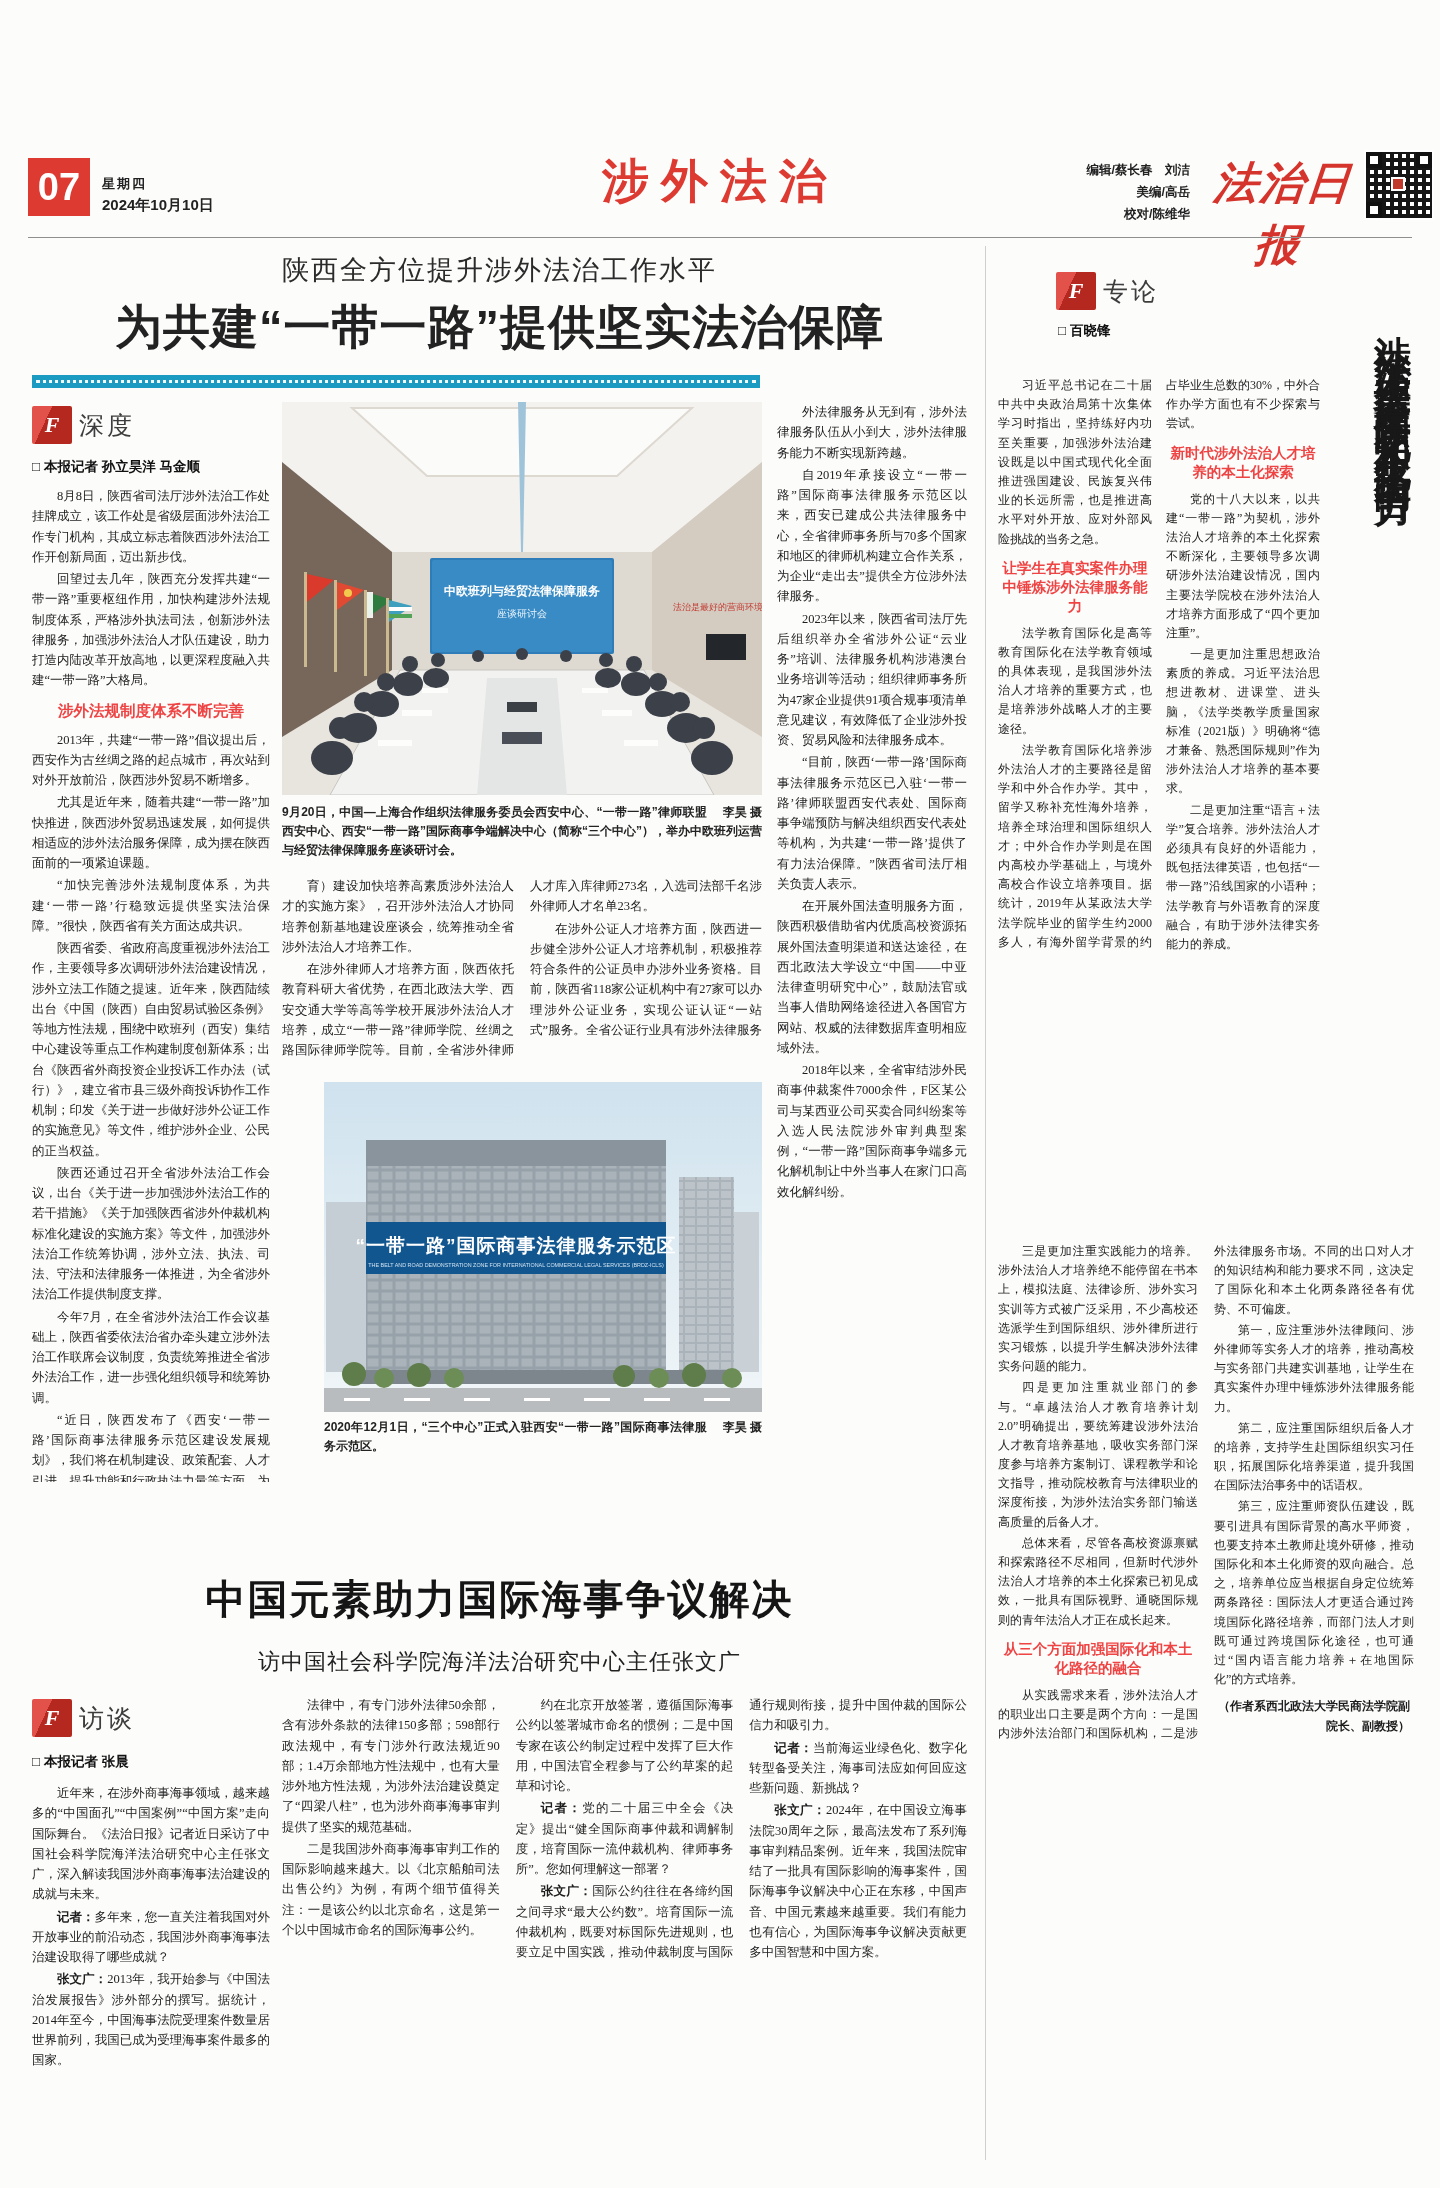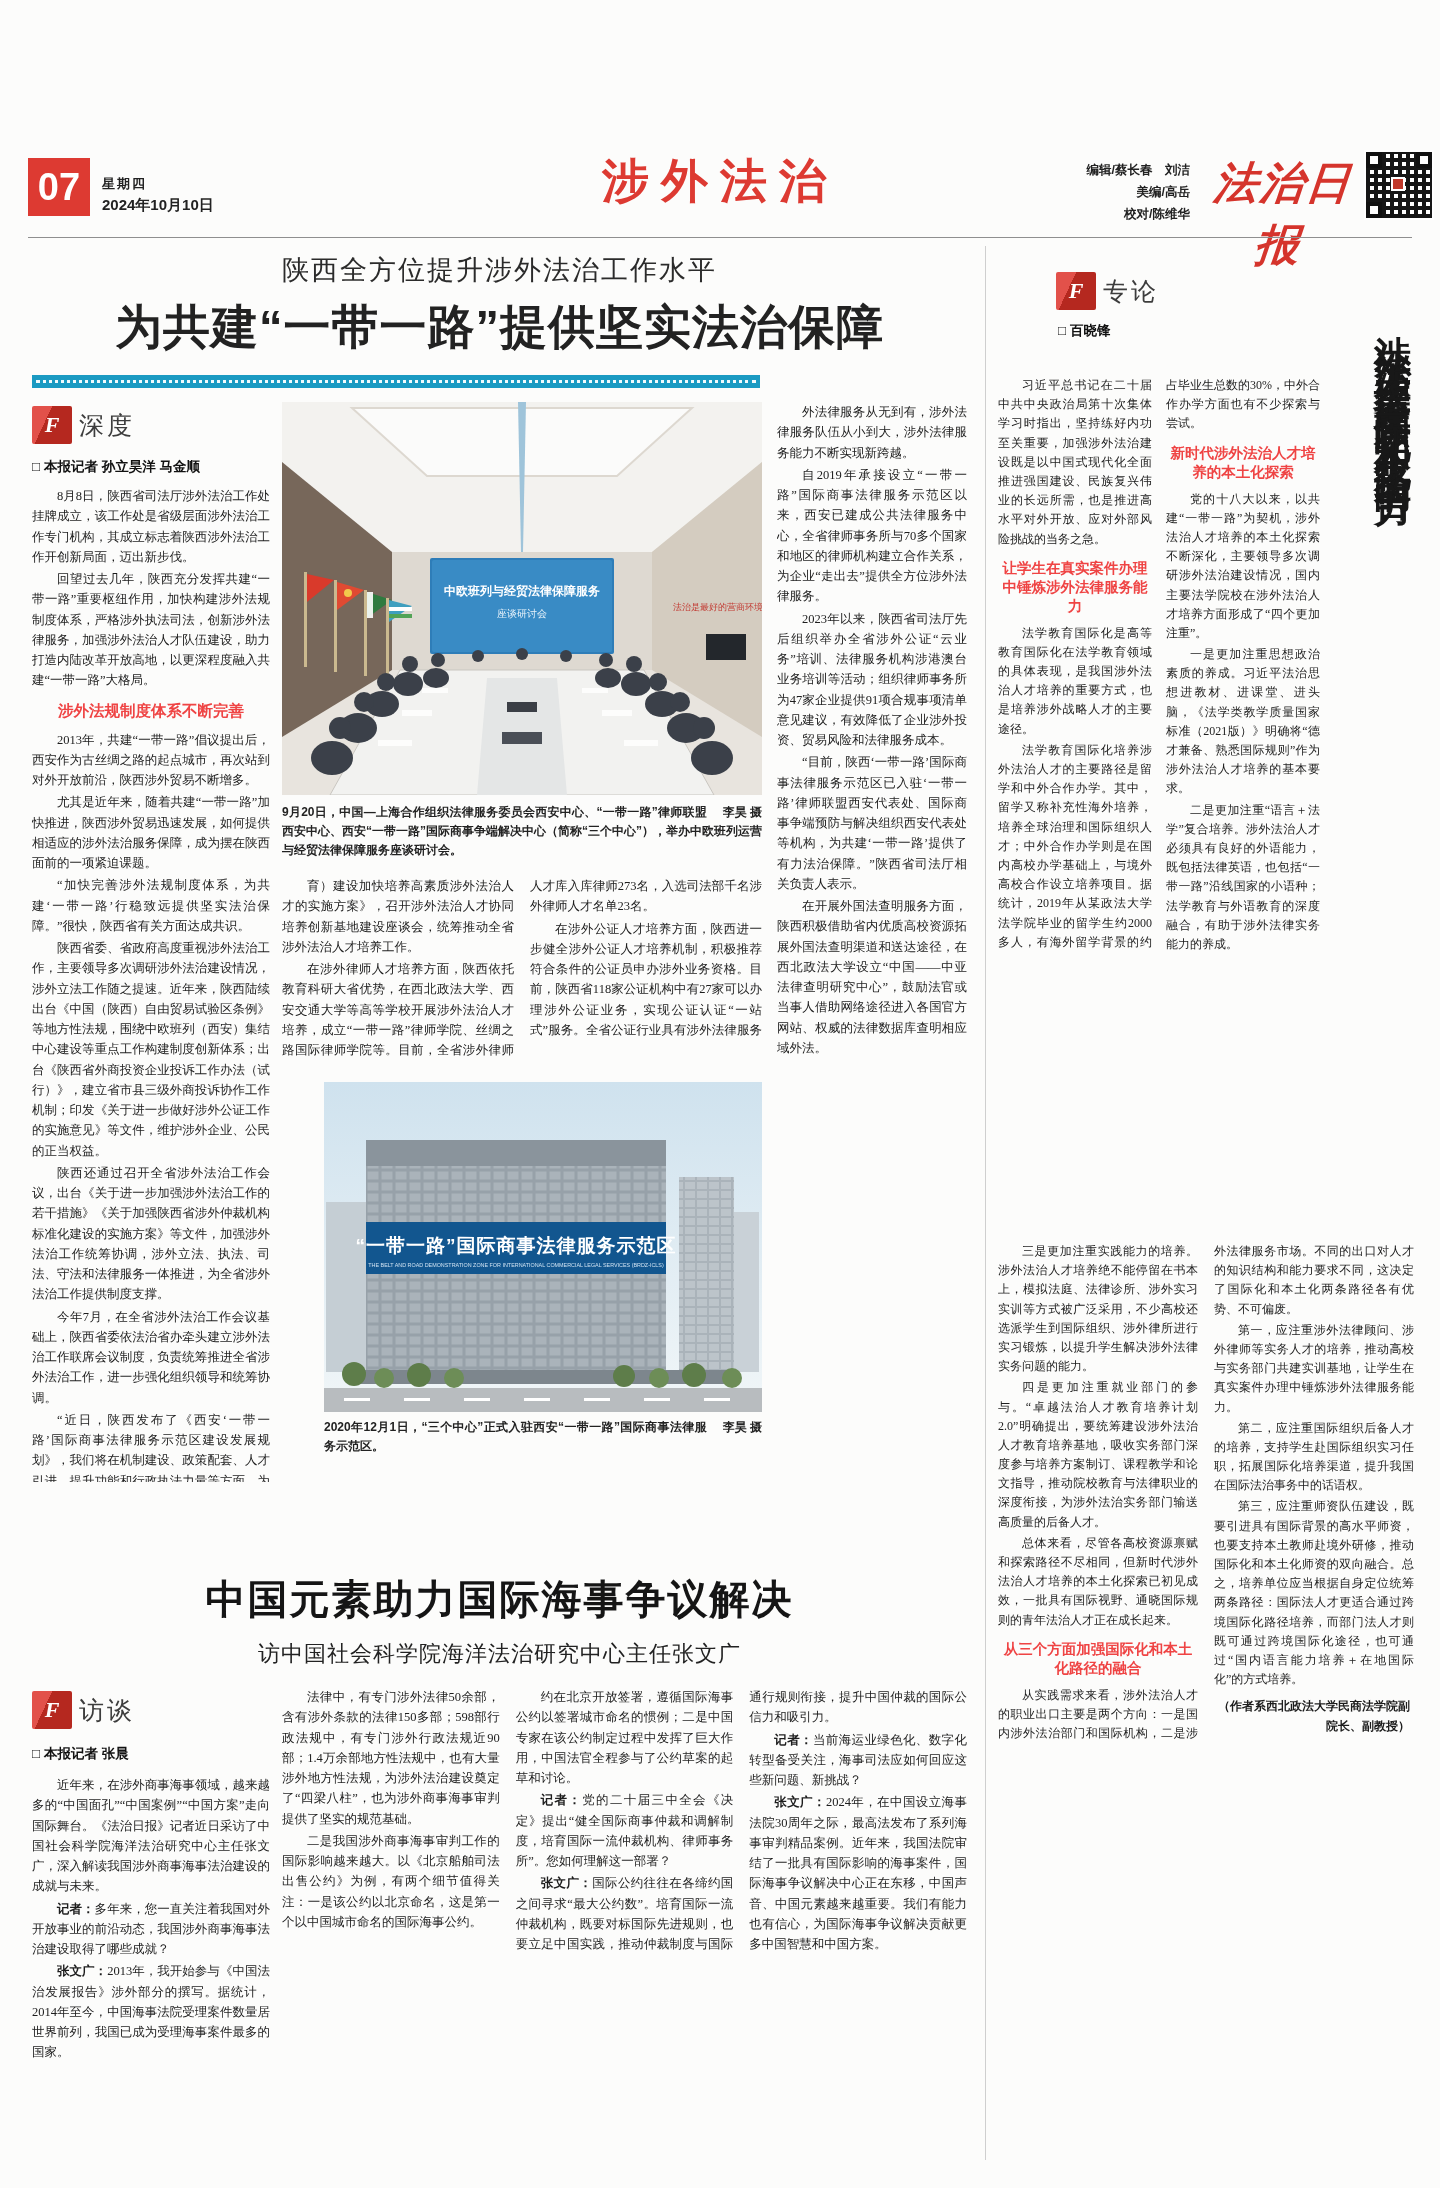--- a/index.html
+++ b/index.html
@@ -70,21 +70,21 @@
     column-count:2;column-gap:14px;}
   .op-lower{position:absolute;left:12px;top:996px;width:416px;height:880px;overflow:hidden;
     column-count:2;column-gap:16px;}
   .op-upper .para,.op-lower .para{font-size:12px;line-height:1.6;}
   .op-upper .subhead,.op-lower .subhead{font-size:14.5px;}
   .author-footer{text-indent:0;text-align:right;font-weight:bold;padding-right:4px;margin-top:8px;}
 
   
   #interview{position:absolute;left:32px;top:1540px;width:935px;height:620px;}
   .iv-headline{text-align:center;font-size:40px;font-weight:bold;letter-spacing:2px;margin-top:32px;color:#151515;}
-  .iv-subtitle{text-align:center;font-size:22px;margin-top:12px;color:#222;letter-spacing:1px;}
+  .iv-subtitle{text-align:center;font-size:22px;margin-top:20px;color:#222;letter-spacing:1px;}
   .iv-body{position:relative;margin-top:18px;height:470px;}
   .iv-left{position:absolute;left:0;top:0;width:238px;height:470px;overflow:hidden;}
   .iv-left .byline{margin:16px 0 12px;}
   .iv-cols{position:absolute;left:250px;top:0;width:685px;height:470px;overflow:hidden;
     column-count:3;column-gap:16px;}
 
   svg text{font-family:"Liberation Sans",sans-serif;}
 </style>
 </head>
 <body>
@@ -276,20 +276,21 @@
         <span class="credit">李昊 摄</span>
         <span>2020年12月1日，“三个中心”正式入驻西安“一带一路”国际商事法律服务示范区。</span>
       </p>
 
       <div class="col col-right">
           <p class="para">外法律服务从无到有，涉外法律服务队伍从小到大，涉外法律服务能力不断实现新跨越。</p>
           <p class="para">自2019年承接设立“一带一路”国际商事法律服务示范区以来，西安已建成公共法律服务中心，全省律师事务所与70多个国家和地区的律师机构建立合作关系，为企业“走出去”提供全方位涉外法律服务。</p>
           <p class="para">2023年以来，陕西省司法厅先后组织举办全省涉外公证“云业务”培训、法律服务机构涉港澳台业务培训等活动；组织律师事务所为47家企业提供91项合规事项清单意见建议，有效降低了企业涉外投资、贸易风险和法律服务成本。</p>
           <p class="para">“目前，陕西‘一带一路’国际商事法律服务示范区已入驻‘一带一路’律师联盟西安代表处、国际商事争端预防与解决组织西安代表处等机构，为共建‘一带一路’提供了有力法治保障。”陕西省司法厅相关负责人表示。</p>
           <p class="para">在开展外国法查明服务方面，陕西积极借助省内优质高校资源拓展外国法查明渠道和送达途径，在西北政法大学设立“中国——中亚法律查明研究中心”，鼓励法官或当事人借助网络途径进入各国官方网站、权威的法律数据库查明相应域外法。</p>
+          <p class="para">2018年以来，全省审结涉外民商事仲裁案件7000余件，F区某公司与某西亚公司买卖合同纠纷案等入选人民法院涉外审判典型案例，“一带一路”国际商事争端多元化解机制让中外当事人在家门口高效化解纠纷。</p>
         </div>
     </div>
   </div>
 
   <div id="opinion">
     <div class="badge-row">
       <div class="cube">
           <span>F</span>
         </div>
       <div class="badge-label">专论</div>

